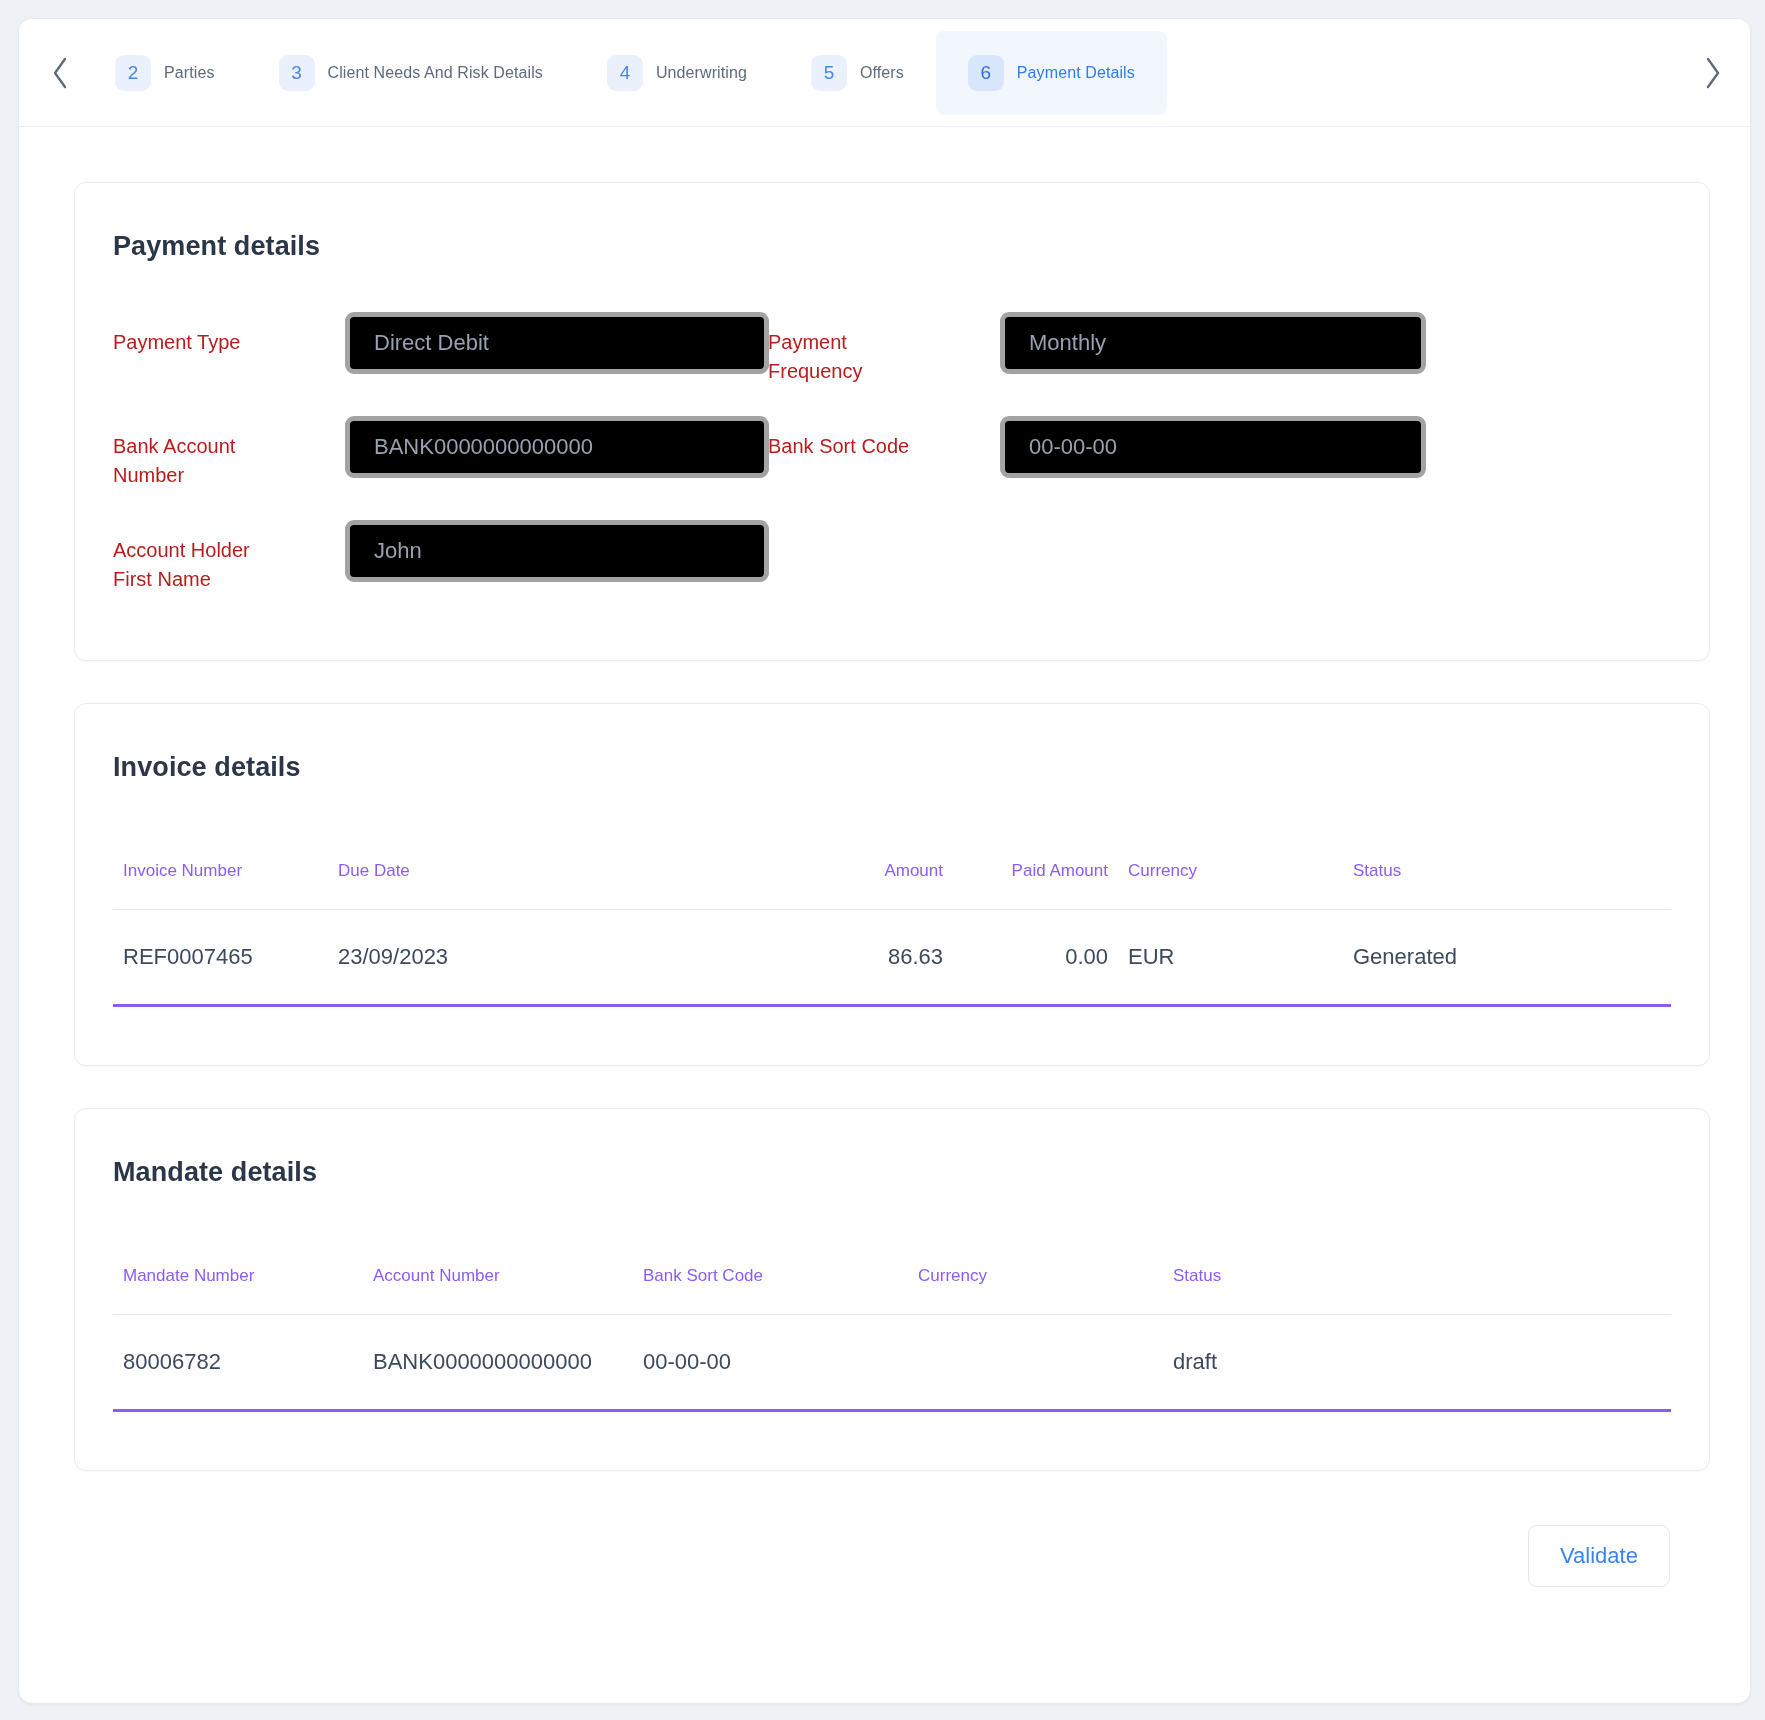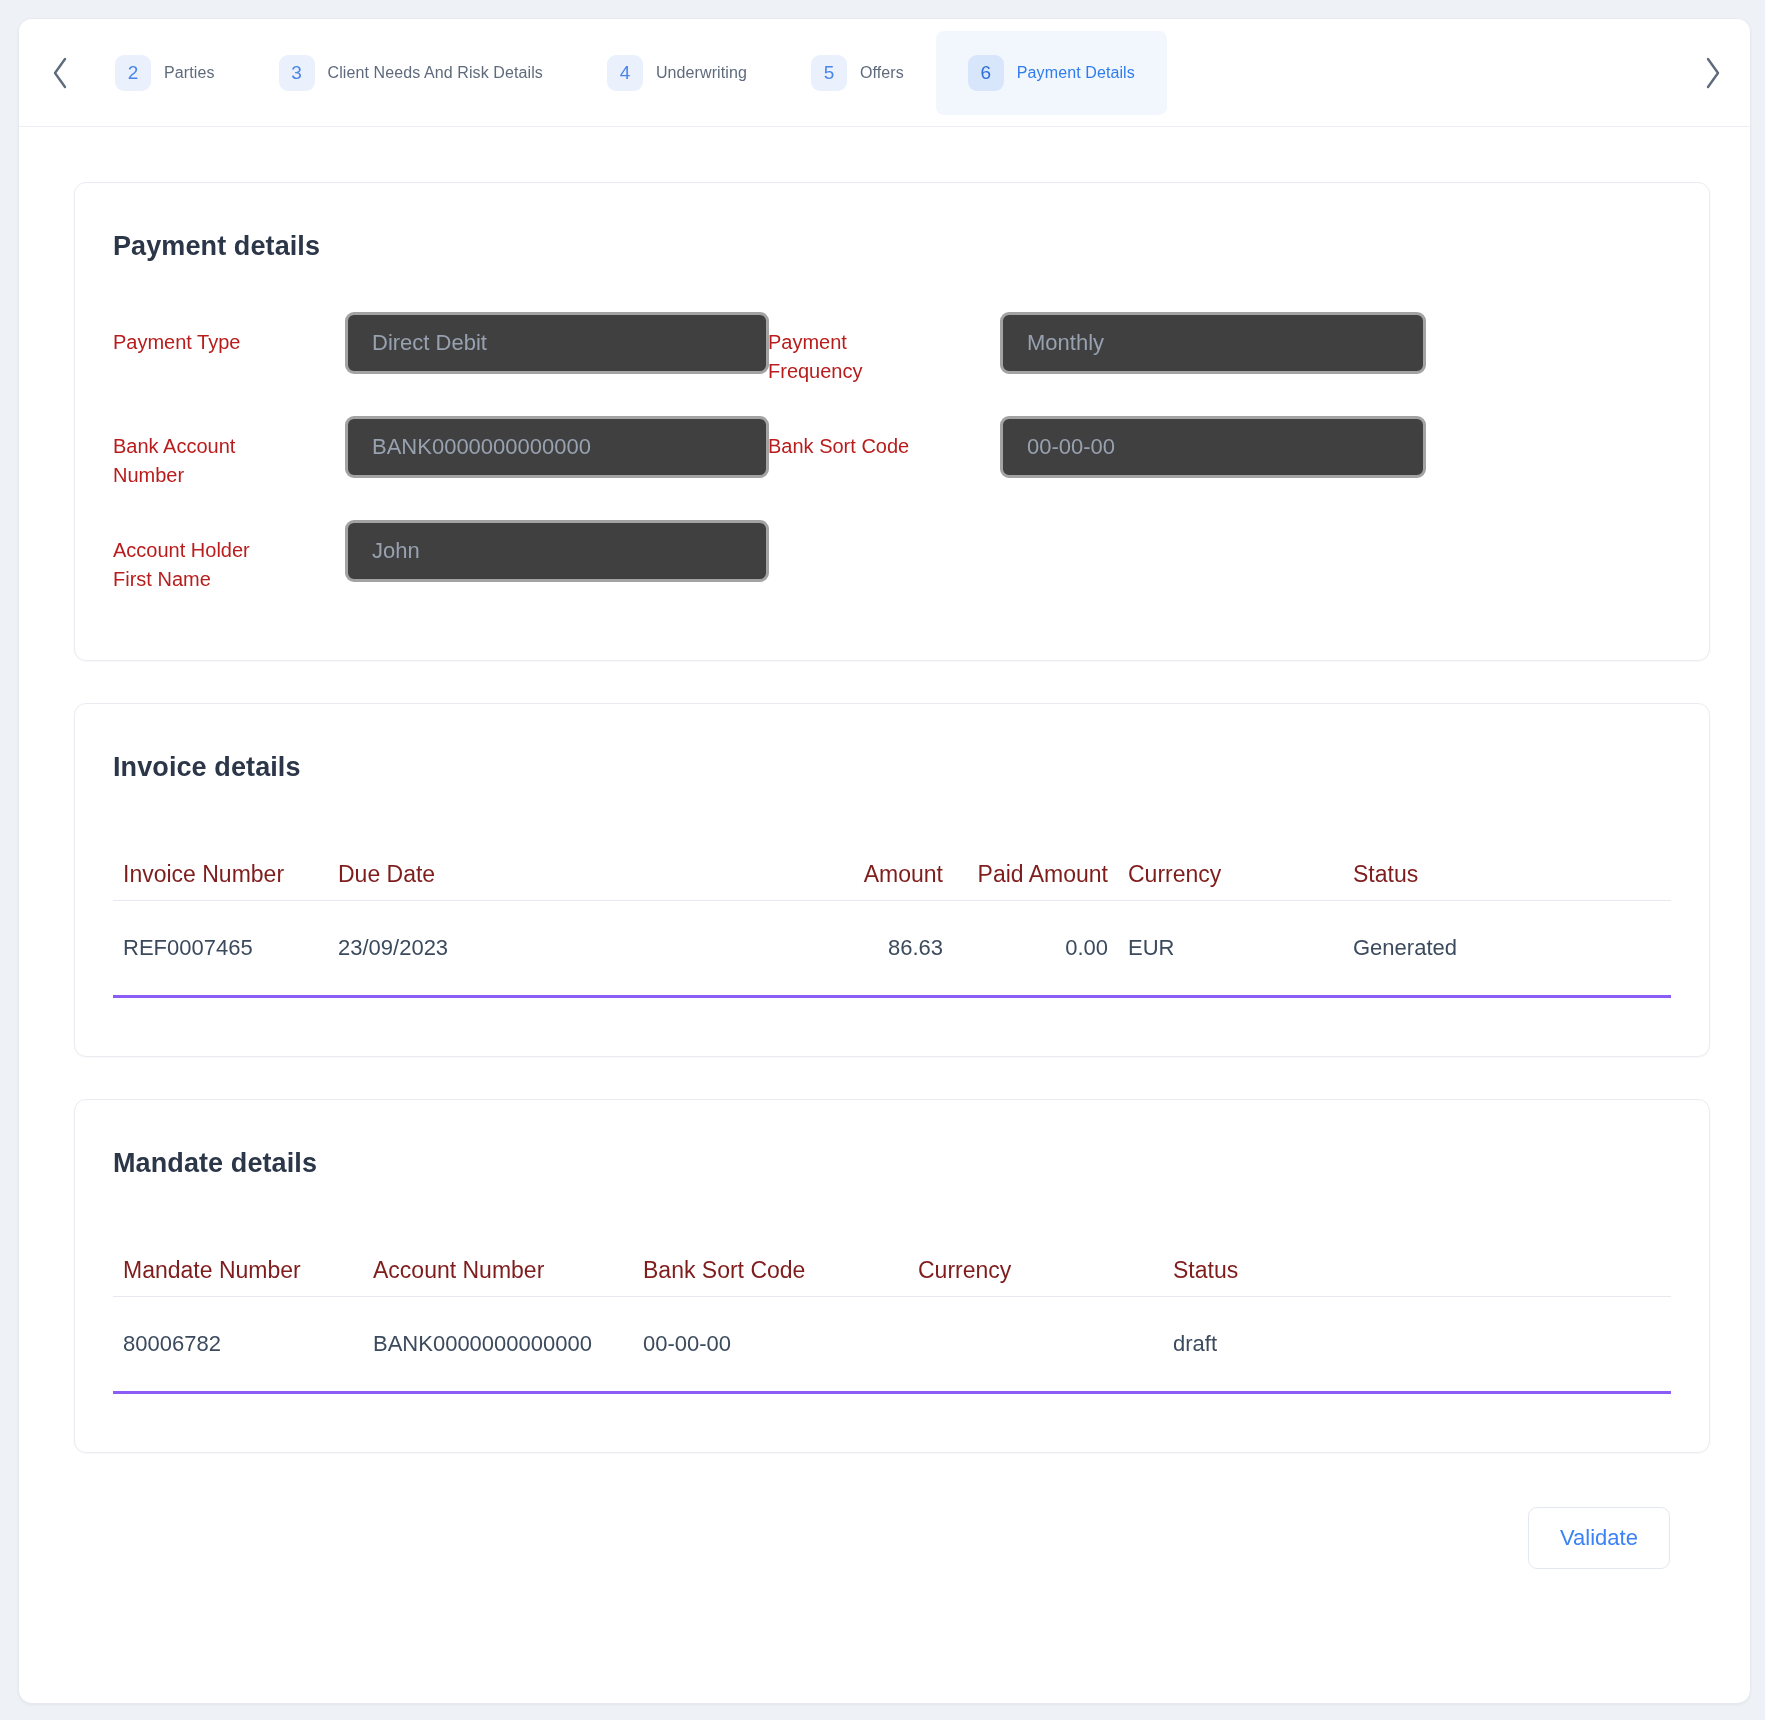--- a/index.html
+++ b/index.html
@@ -137,45 +137,45 @@
   .field-label {
     font-size: 20px;
     color: #b91c1c;
     line-height: 29px;
     padding-top: 16px;
     max-width: 170px;
   }
 
   .field-input {
     height: 62px;
-    background: #404040;
-    border: 3px solid #a3a3a3;
+    background: #000000;
+    border: 5px solid #a3a3a3;
     border-radius: 9px;
     display: flex;
     align-items: center;
     padding: 0 24px;
     font-size: 22px;
     color: #97a1b0;
     width: 424px;
     cursor: text;
   }
   .field-input.w-right { width: 426px; }
 
   
   .table-wrap { padding: 78px 38px 58px 38px; }
 
   table.data-table {
     width: 100%;
     border-collapse: collapse;
   }
   table.data-table thead th {
-    font-size: 23px;
+    font-size: 17px;
     font-weight: normal;
-    color: #7f1d1d;
-    padding: 0 10px 12px 10px;
+    color: #8b5cf6;
+    padding: 0 10px 28px 10px;
     text-align: left;
     border-bottom: 1px solid #e6eaf0;
   }
   table.data-table tbody td {
     font-size: 22px;
     color: #3c4a5e;
     padding: 34px 10px 34px 10px;
     text-align: left;
     border-bottom: 3px solid #8b5cf6;
   }

